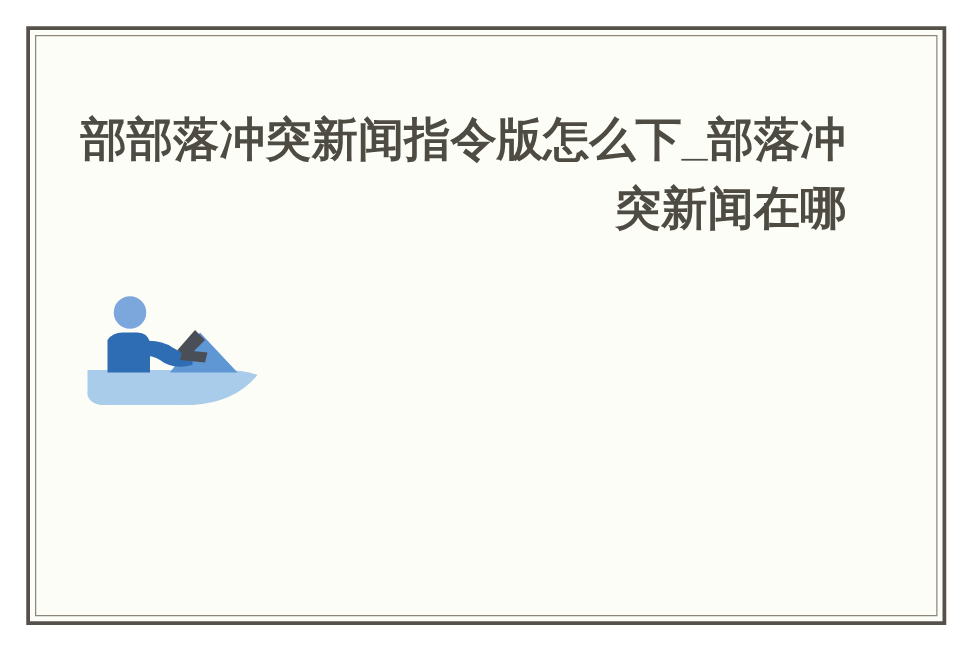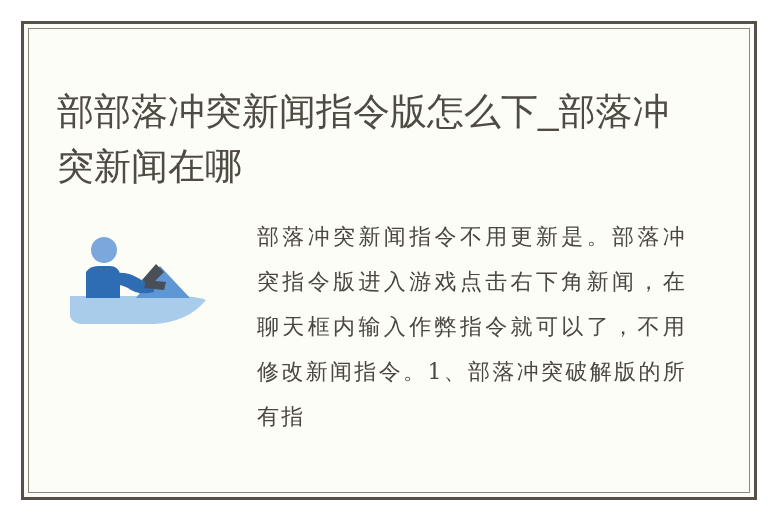--- a/index.html
+++ b/index.html
@@ -38,24 +38,25 @@
 
   
   .title {
     position: absolute;
     left: 33px;
     top: 35px;
     width: 620px;
     font-size: 37px;
     line-height: 55px;
     color: #4e4b43;
-    font-weight: 400;
+    font-weight: 700;
     letter-spacing: 0px;
     font-family: "Liberation Sans", "DejaVu Sans", sans-serif;
     white-space: pre-line;
+    text-align: right;
   }
 
   
   .content {
     position: absolute;
     left: 33px;
     top: 190px;
     right: 20px;
     bottom: 20px;
   }
@@ -112,16 +113,15 @@
 
         <circle cx="36" cy="14" r="13" fill="#7ba7dc"></circle>
 
         <path d="M88 28 L96 36 L82 50 L74 44 Z" fill="#4a4f57"></path>
         <path d="M78 44 L98 46 L96 54 L76 52 Z" fill="#4a4f57"></path>
 
         <path d="M2 78 L96 78 Q86 88 70 88 L16 88 Q4 88 2 80 Z" fill="#a8cce9"></path>
       </svg>
     </div>
 
-    <div class="body-text">部落冲突新闻指令不用更新是。部落冲突指令版进入游戏点击右下角新闻，在聊天框内输入作弊指令就可以了，不用修改新闻指令。1、部落冲突破解版的所有指</div>
 
   </div>
 </div>
 
 </body></html>

